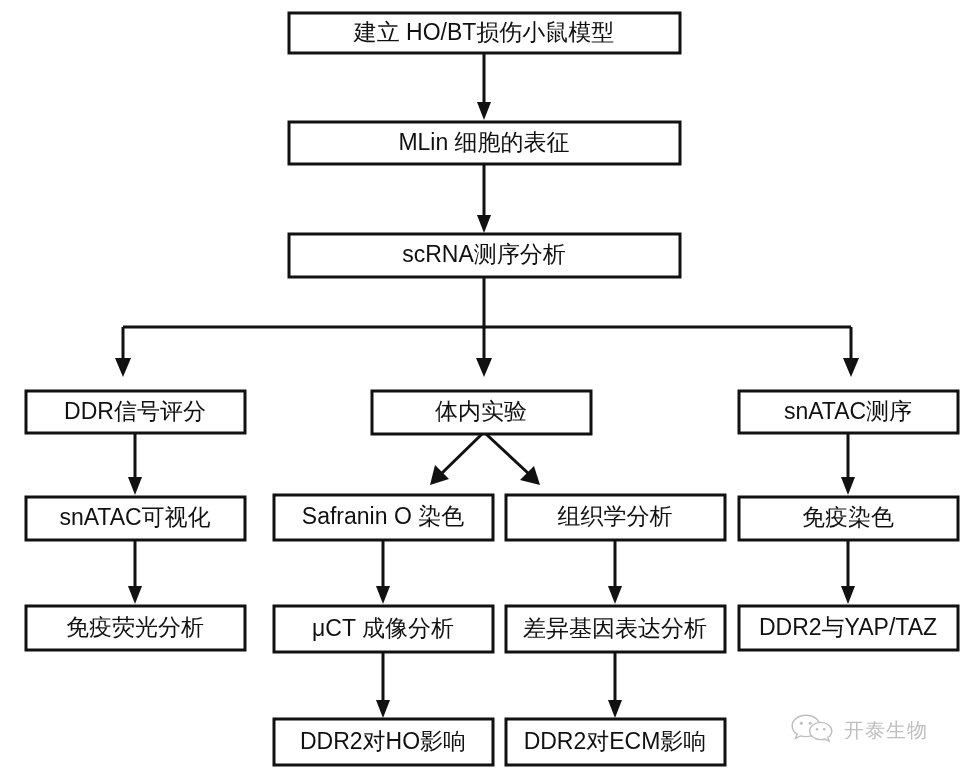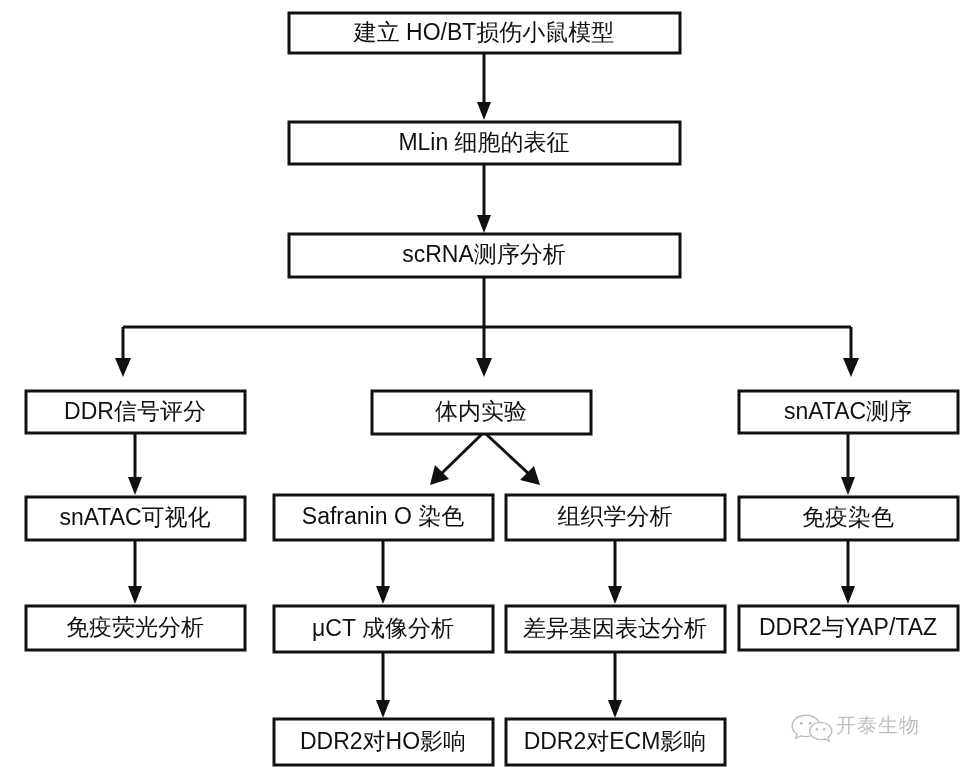--- a/index.html
+++ b/index.html
@@ -52,21 +52,22 @@
     stroke: #111111;
     stroke-width: 3;
     fill: none;
   }
   
   #watermark {
     position: absolute;
     left: 790px;
     top: 712px;
     display: flex;
-    align-items: flex-start;
+    align-items: flex-end;
+    gap: 8px;
     opacity: 0.55;
     pointer-events: none;
   }
   #watermark .wm-text {
     font-family: "DejaVu Sans", "Liberation Sans", sans-serif;
     font-size: 20px;
     color: #8a8a8a;
     letter-spacing: 1px;
     white-space: nowrap;
   }

